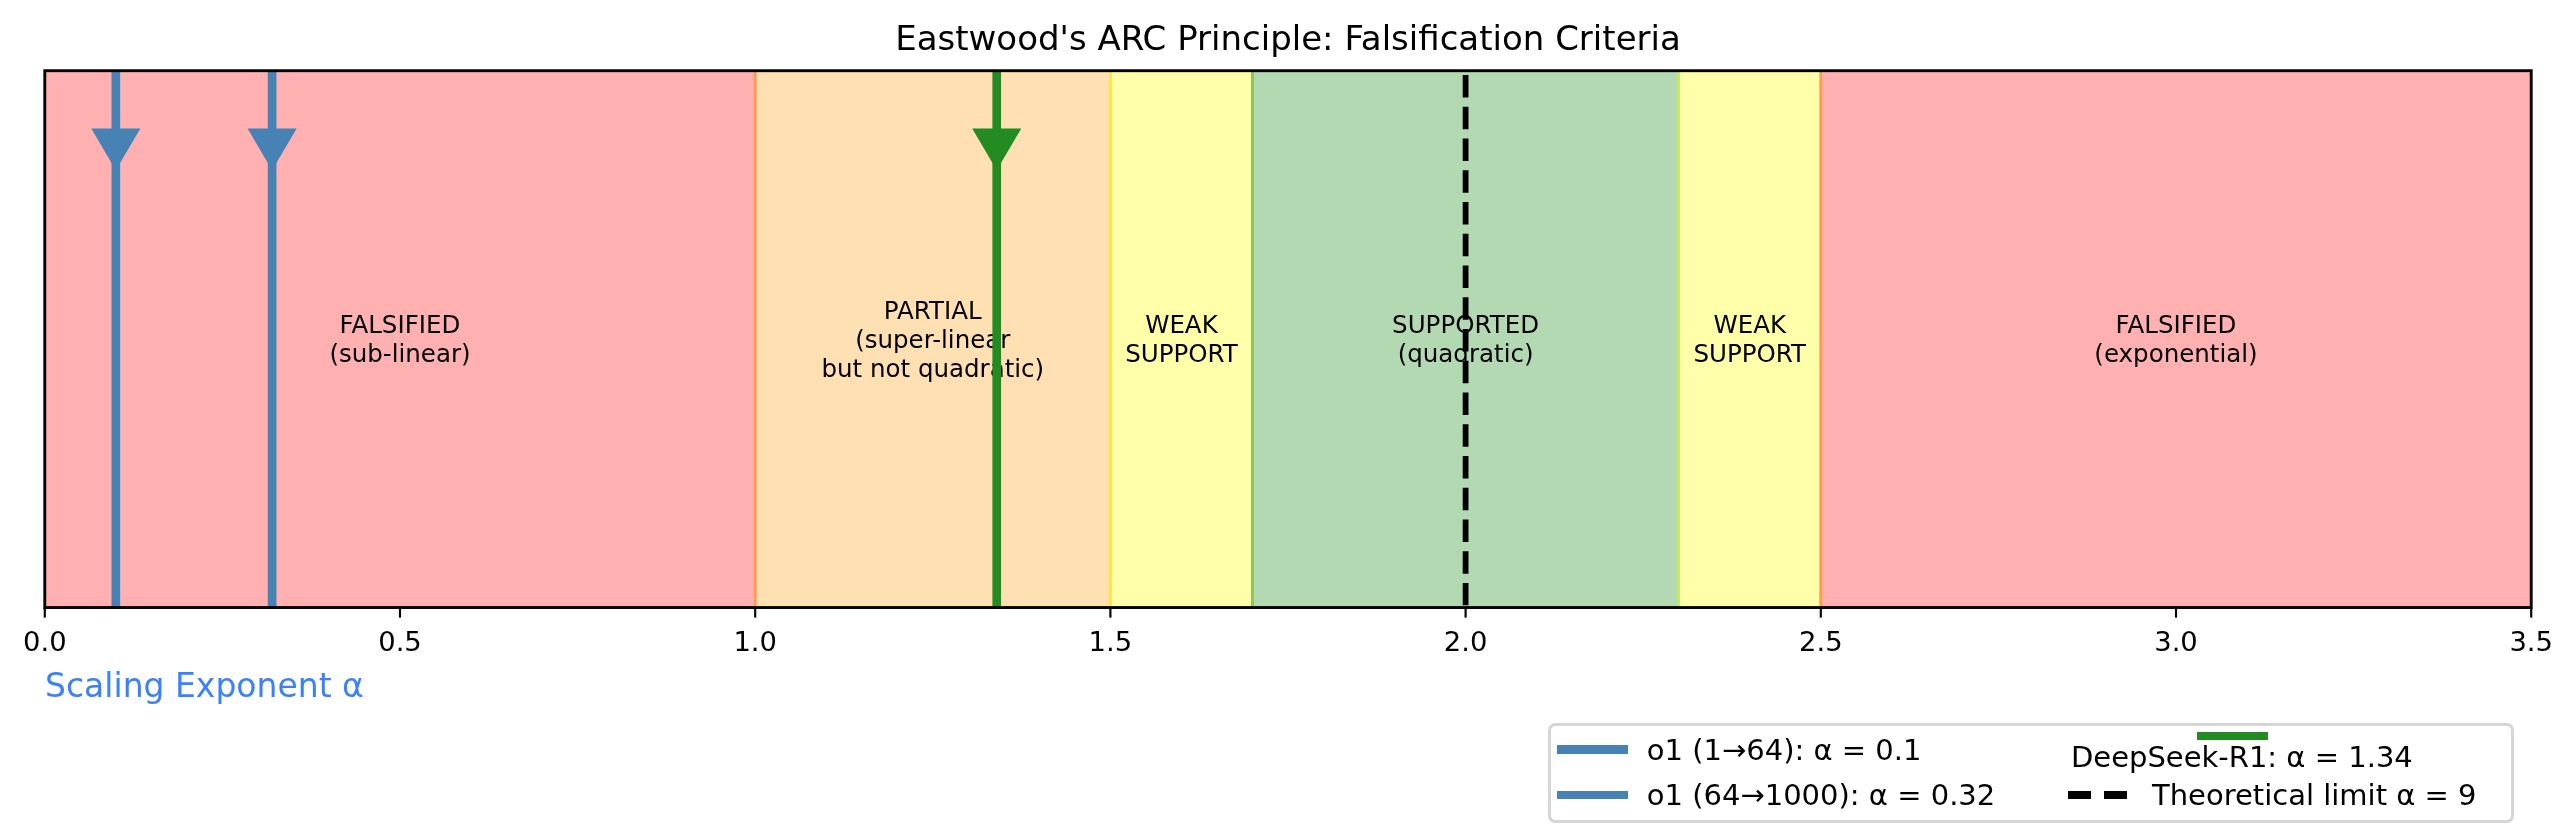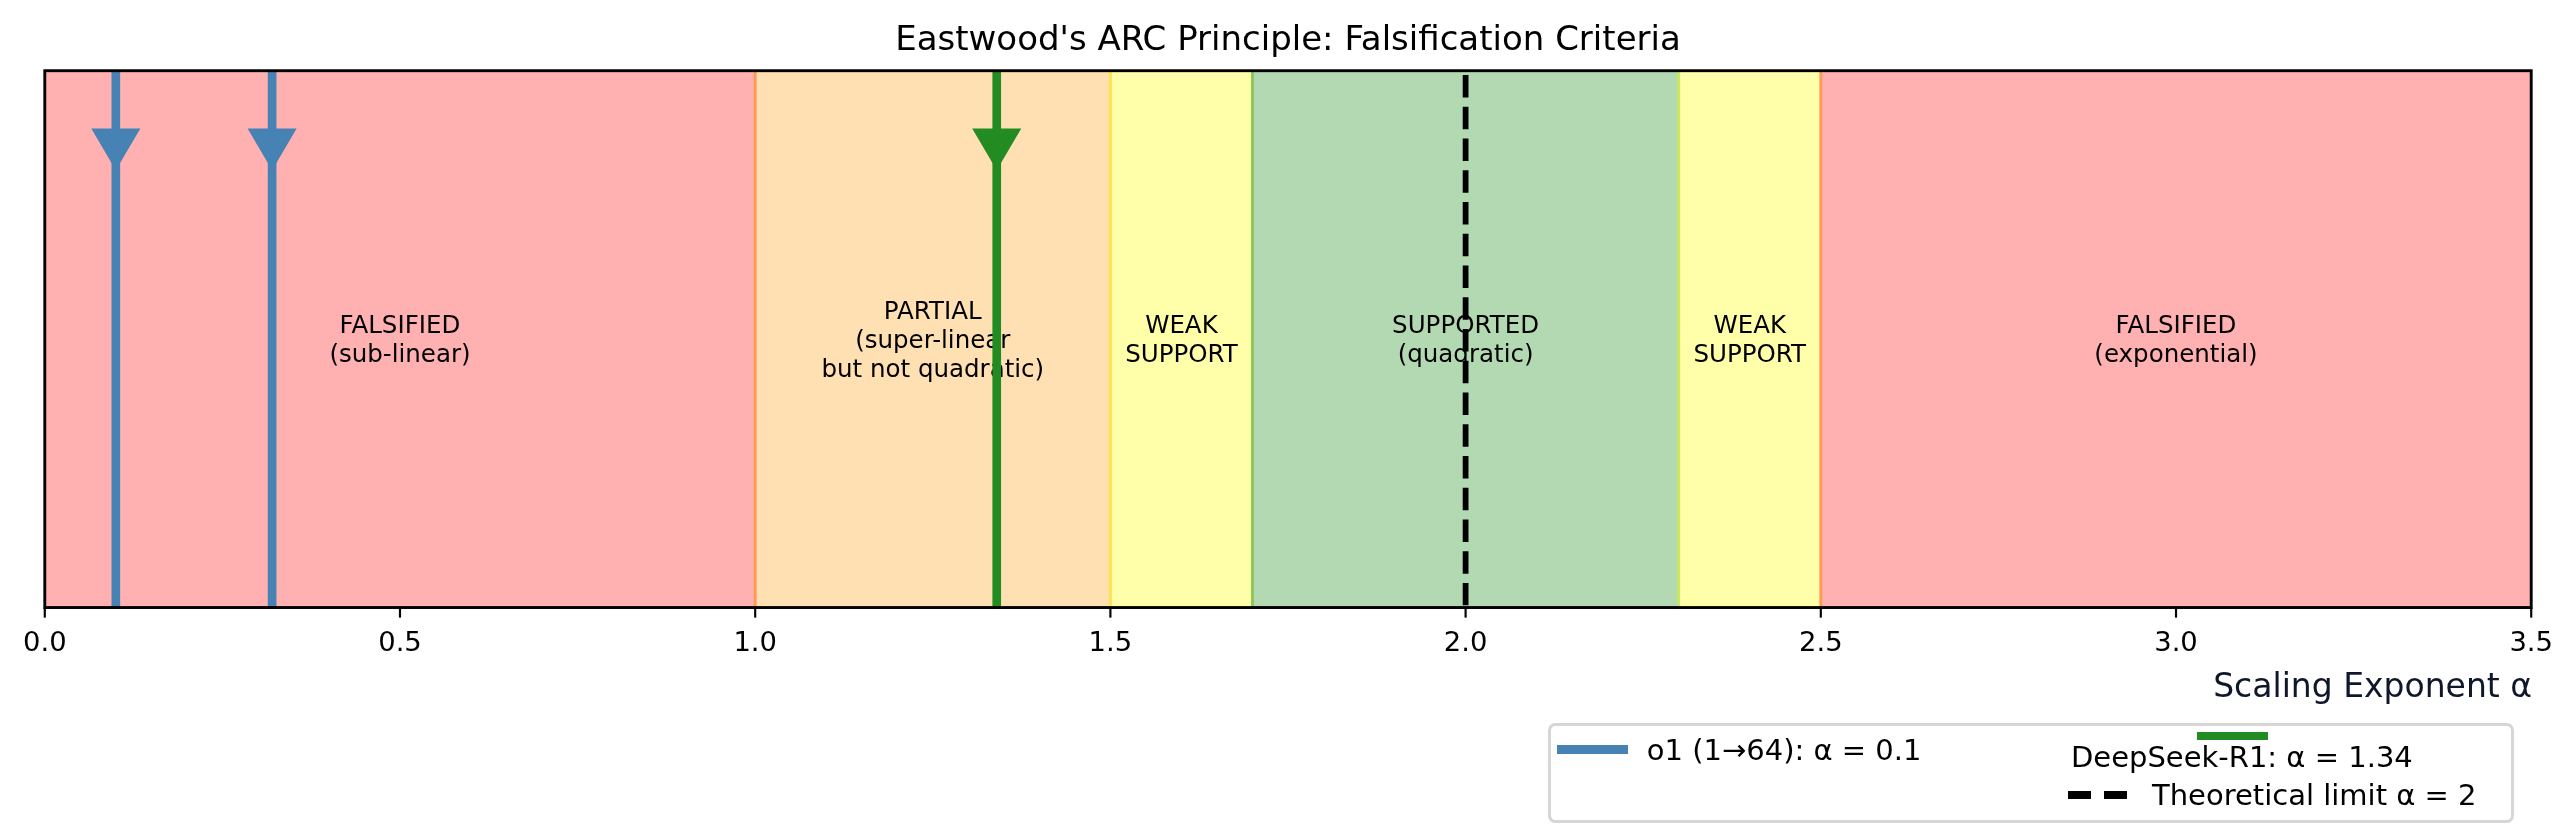--- a/index.html
+++ b/index.html
@@ -1,22 +1,22 @@
 <!DOCTYPE html>
 <html style="font-size:11.5px"><head>
   <meta charset="utf-8">
   <style>
     html, body { margin: 0; padding: 0; background: #ffffff; }
     body { width: 2576px; height: 824px; overflow: hidden; position: relative;
            font-family: "DejaVu Sans", sans-serif; }
     #chart { position: absolute; left: 0; top: 0; width: 2576px; height: 824px; }
     .title { position: absolute; left: 0; width: 2576px; top: 13px; text-align: center;
              font-size: 34px; color: #000; line-height: 51px; }
-    .xlabel { position: absolute; top: 668px; left: 45px; width: 2487px; text-align: right;
-              font-size: 33px; color: #0f172a; line-height: 36px; }
+    .xlabel { position: absolute; top: 668px; left: 45px; width: 2487px; text-align: left;
+              font-size: 33px; color: #3b82f6; line-height: 36px; }
     .legend { position: absolute; left: 1548px; top: 703px; width: 966px; height: 100px;
               box-sizing: border-box; border: 3.6px solid #d6d6d6; border-radius: 7.2px;
               background: rgba(255,255,255,0.9); margin-top: 20px; }
     .legend-item { position: absolute; height: 36px; display: flex; align-items: center; }
     .legend-swatch { width: 71px; height: 8.7px; margin-right: 19px; flex: none; }
     .legend-swatch.dashed { height: 8.7px; background: transparent; position: relative; }
     .legend-swatch.dashed::before, .legend-swatch.dashed::after {
       content: ""; position: absolute; top: 0; height: 8.7px; width: 23px; background: #000; }
     .legend-swatch.dashed::before { left: 5.8px; }
     .legend-swatch.dashed::after { left: 42px; }
@@ -79,22 +79,26 @@
     </g>
 </svg>
 
 <div class="xlabel">Scaling Exponent α</div>
 
 <div class="legend">
   <div class="legend-item" style="left:5.8px; top:5.8px;">
     <span class="legend-swatch" style="background:#4682b4;"></span>
     <span class="legend-label">o1 (1→64): α = 0.1</span>
   </div>
+  <div class="legend-item" style="left:5.8px; top:51px;">
+    <span class="legend-swatch" style="background:#4682b4;"></span>
+    <span class="legend-label">o1 (64→1000): α = 0.32</span>
+  </div>
   <div class="legend-item" style="left:520px; top:5.8px;flex-direction:column;">
     <span class="legend-swatch" style="background:#228b22;"></span>
     <span class="legend-label">DeepSeek-R1: α = 1.34</span>
   </div>
   <div class="legend-item" style="left:511px; top:51px;">
     <span class="legend-swatch dashed"></span>
-    <span class="legend-label">Theoretical limit α = 2</span>
+    <span class="legend-label">Theoretical limit α = 9</span>
   </div>
 </div>
 
 
 </body></html>

